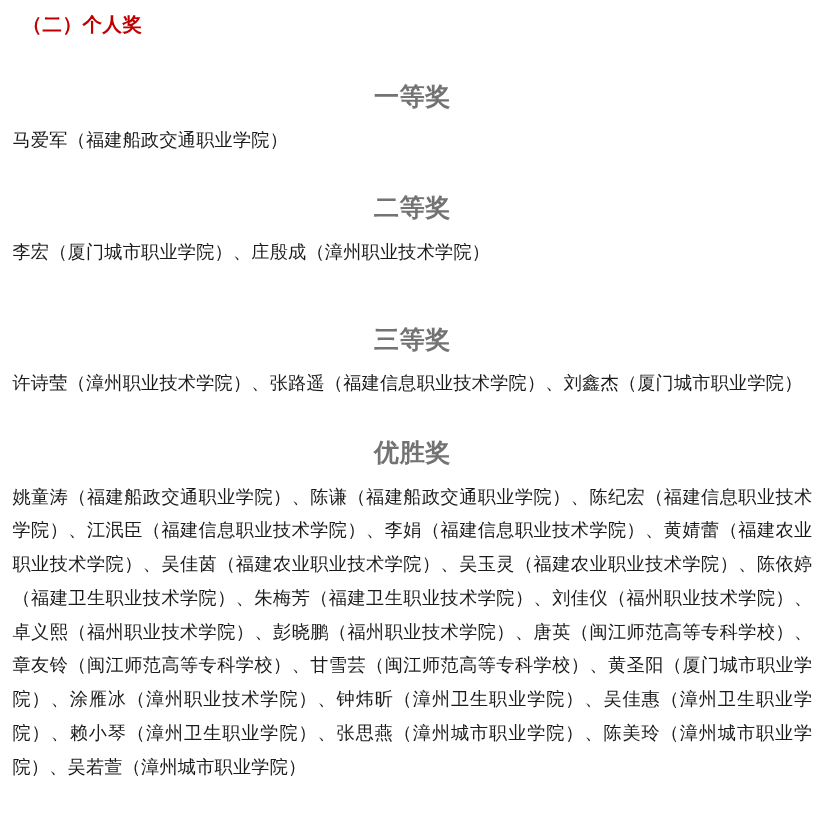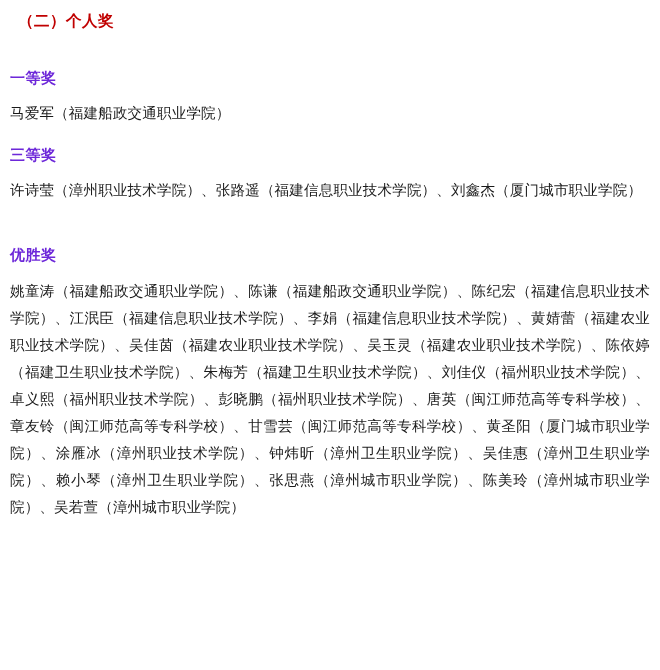--- a/index.html
+++ b/index.html
@@ -27,56 +27,60 @@
     font-weight: bold;
     font-size: 15.5px;
     letter-spacing: 0.5px;
     margin: 2px 0 0 8px;
     line-height: 22px;
   }
   .award-block {
     margin-top: 18px;
   }
   .award-title {
-    text-align: left;
+    text-align: center;
     font-weight: bold;
-    font-size: 15px;
+    font-size: 20px;
     line-height: 24px;
     letter-spacing: 0.5px;
-    color: #6d28d9;
+    color: #737373;
   }
   .award-names {
     margin-top: 10px;
     font-size: 14.5px;
     line-height: 27px;
     text-align: justify;
     text-justify: inter-ideograph;
     color: #1a1a1a;
     letter-spacing: 0.2px;
   }
   .award-names.centered {
     text-align: left;
   }
   .block-1 { margin-top: 34px; }
   .block-2 { margin-top: 28px; }
-  .block-3 { margin-top: 16px; }
-  .block-4 { margin-top: 41px; font-family: Liberation Mono, monospace; }
+  .block-3 { margin-top: 44px; }
+  .block-4 { margin-top: 30px; }
 </style>
 </head>
 <body>
 
 <div class="page">
 
   <div class="section-heading">（二）个人奖</div>
 
   <div class="award-block block-1">
     <div class="award-title">一等奖</div>
     <div class="award-names centered">马爱军（福建船政交通职业学院）</div>
   </div>
 
+  <div class="award-block block-2">
+    <div class="award-title">二等奖</div>
+    <div class="award-names centered">李宏（厦门城市职业学院）、庄殷成（漳州职业技术学院）</div>
+  </div>
 
   <div class="award-block block-3">
     <div class="award-title">三等奖</div>
     <div class="award-names">许诗莹（漳州职业技术学院）、张路遥（福建信息职业技术学院）、刘鑫杰（厦门城市职业学院）</div>
   </div>
 
   <div class="award-block block-4">
     <div class="award-title">优胜奖</div>
     <div class="award-names">姚童涛（福建船政交通职业学院）、陈谦（福建船政交通职业学院）、陈纪宏（福建信息职业技术学院）、江泯臣（福建信息职业技术学院）、李娟（福建信息职业技术学院）、黄婧蕾（福建农业职业技术学院）、吴佳茵（福建农业职业技术学院）、吴玉灵（福建农业职业技术学院）、陈依婷（福建卫生职业技术学院）、朱梅芳（福建卫生职业技术学院）、刘佳仪（福州职业技术学院）、卓义熙（福州职业技术学院）、彭晓鹏（福州职业技术学院）、唐英（闽江师范高等专科学校）、章友铃（闽江师范高等专科学校）、甘雪芸（闽江师范高等专科学校）、黄圣阳（厦门城市职业学院）、涂雁冰（漳州职业技术学院）、钟炜昕（漳州卫生职业学院）、吴佳惠（漳州卫生职业学院）、赖小琴（漳州卫生职业学院）、张思燕（漳州城市职业学院）、陈美玲（漳州城市职业学院）、吴若萱（漳州城市职业学院）</div>
   </div>

